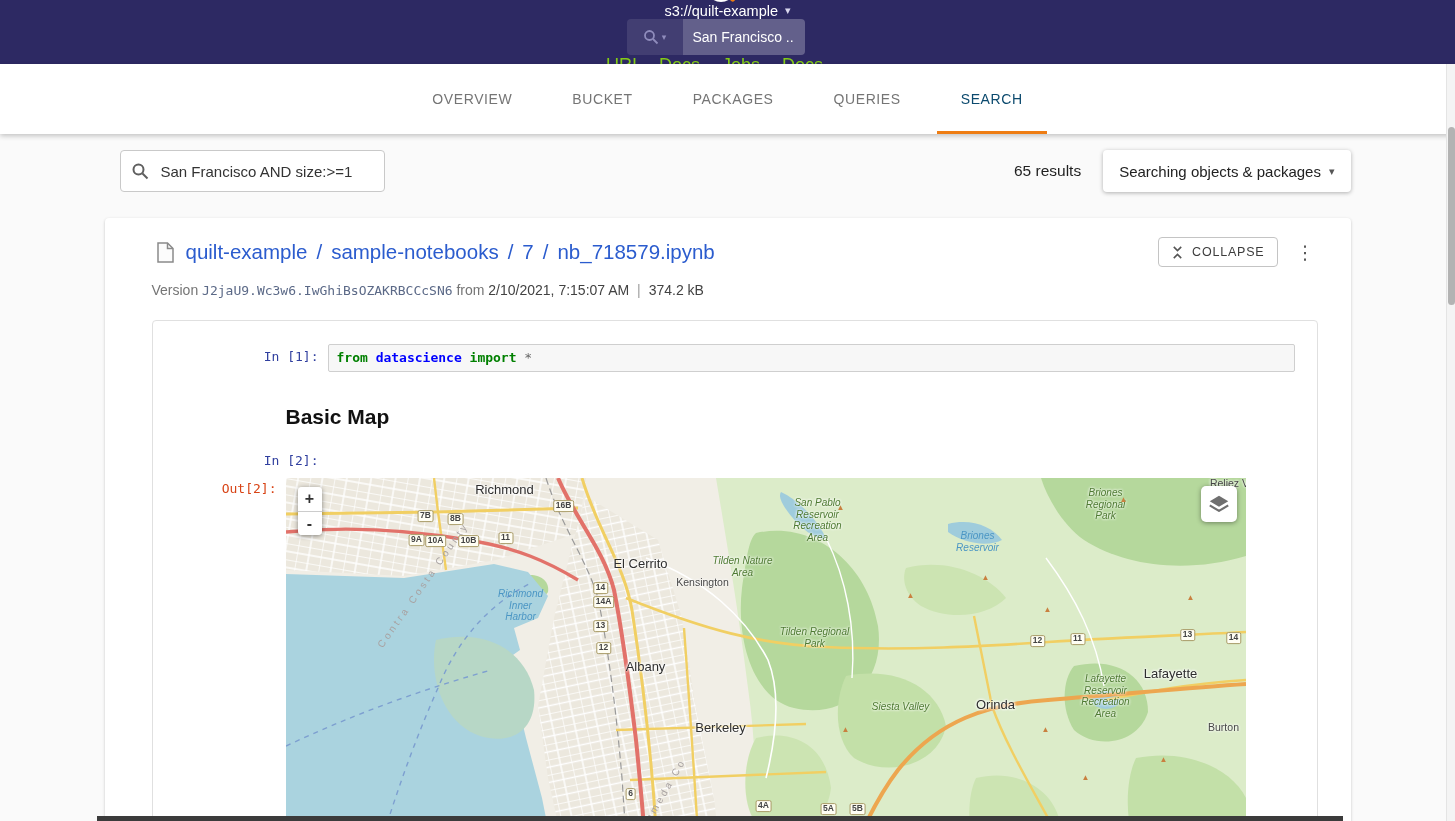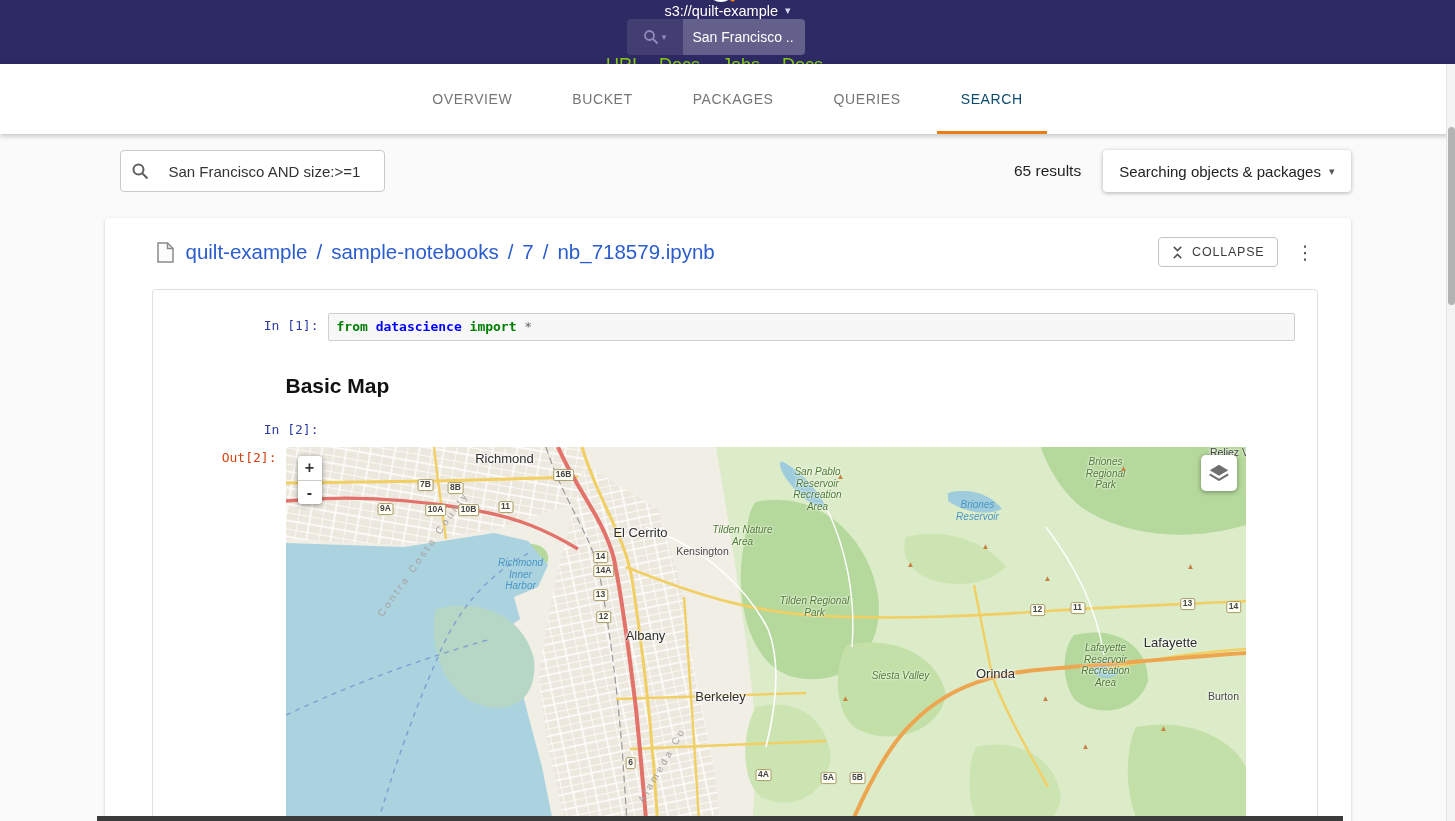--- a/index.html
+++ b/index.html
@@ -35,21 +35,21 @@
   .tab.active::after { content:""; position:absolute; left:0; right:0; bottom:0; height:3px;
     background:#ee7d14; }
 
   
   .main { position:absolute; top:127px; left:0; right:0; bottom:0; background:#fafafa; }
   .container { width:1246px; margin:0 auto; }
 
   .search-row { display:flex; align-items:center; margin-top:23px; }
   .search-box { margin-left:15px; width:265px; height:42px; background:#fff;
     border:1px solid #c9c9c9; border-radius:4px; display:flex; align-items:center;
-    padding:4px 10px; gap:20px; }
+    padding:4px 10px; gap:12px; }
   .search-box input { border:none; outline:none; font-size:15px; color:#333; flex:1;
     min-width:0; font-family:inherit; background:transparent; }
   .results-count { margin-left:auto; font-size:15.5px; color:#1f1f1f; }
   .scope-btn { margin-left:22px; height:42px; background:#fff; border:none; border-radius:4px;
     box-shadow:0 1px 4px rgba(0,0,0,0.30); display:flex; align-items:center; gap:8px;
     padding:0 16px; font-size:15px; color:#222; cursor:pointer; font-family:inherit; }
   .scope-btn .chev { color:#555; }
 
   
   .card { width:1246px; margin:26px auto 0; background:#fff; border-radius:4px;
@@ -211,20 +211,28 @@
             <svg width="13" height="13" viewBox="0 0 14 14" fill="none" stroke="#555" stroke-width="1.7">
               <path d="M3 1 L7 5 L11 1"></path>
                 <path d="M3 13 L7 9 L11 13"></path>
             </svg>
           </span>
           <span>COLLAPSE</span>
         </button>
         <button class="kebab">⋮</button>
       </div>
 
+      <div class="version-row">
+        <span>Version</span>
+        <span class="version-hash">J2jaU9.Wc3w6.IwGhiBsOZAKRBCCcSN6</span>
+        <span>from</span>
+        <span class="version-date">2/10/2021, 7:15:07 AM</span>
+        <span class="version-pipe">|</span>
+        <span class="version-size">374.2 kB</span>
+      </div>
 
       <div class="nb-box">
 
         <div class="nbrow">
           <div class="prompt in">In [1]:</div>
           <div class="code-cell"><span class="tok-kw">from</span><span class="tok-plain"> </span><span class="tok-nn">datascience</span><span class="tok-plain"> </span><span class="tok-kw">import</span><span class="tok-plain"> </span><span class="tok-op">*</span></div>
         </div>
 
         <div class="nbrow row-heading">
           <div class="prompt"></div>
@@ -331,21 +339,21 @@
                 <div class="ml ml-water" style="left: 692px; top: 63px;">Briones
 Reservoir</div>
                 <div class="ml ml-water" style="left: 235px; top: 127px;">Richmond
 Inner
 Harbor</div>
                 <div class="ml ml-county" style="left: 137px; top: 107px; transform: translate(-50%, -50%) rotate(-55deg);">Contra Costa County</div>
                 <div class="ml ml-county" style="left: 376px; top: 318px; transform: translate(-50%, -50%) rotate(-60deg);">Alameda Co</div>
                 <div class="ml ml-shield" style="left: 278px; top: 28px;">16B</div>
                 <div class="ml ml-shield" style="left: 140px; top: 38px;">7B</div>
                 <div class="ml ml-shield" style="left: 170px; top: 41px;">8B</div>
-                <div class="ml ml-shield" style="left: 100px; top: 62px;">9A</div>
+                <div class="ml ml-shield" style="left: 131px; top: 62px;">9A</div>
                 <div class="ml ml-shield" style="left: 150px; top: 63px;">10A</div>
                 <div class="ml ml-shield" style="left: 183px; top: 63px;">10B</div>
                 <div class="ml ml-shield" style="left: 220px; top: 60px;">11</div>
                 <div class="ml ml-shield" style="left: 315px; top: 110px;">14</div>
                 <div class="ml ml-shield" style="left: 318px; top: 124px;">14A</div>
                 <div class="ml ml-shield" style="left: 315px; top: 148px;">13</div>
                 <div class="ml ml-shield" style="left: 318px; top: 170px;">12</div>
                 <div class="ml ml-shield" style="left: 752px; top: 163px;">12</div>
                 <div class="ml ml-shield" style="left: 792px; top: 161px;">11</div>
                 <div class="ml ml-shield" style="left: 902px; top: 157px;">13</div>

